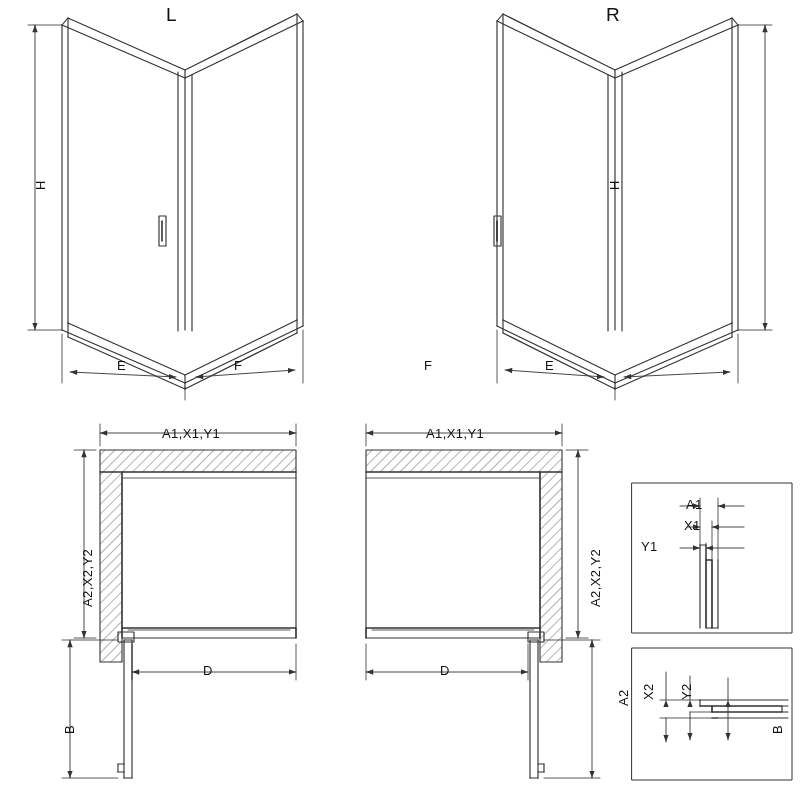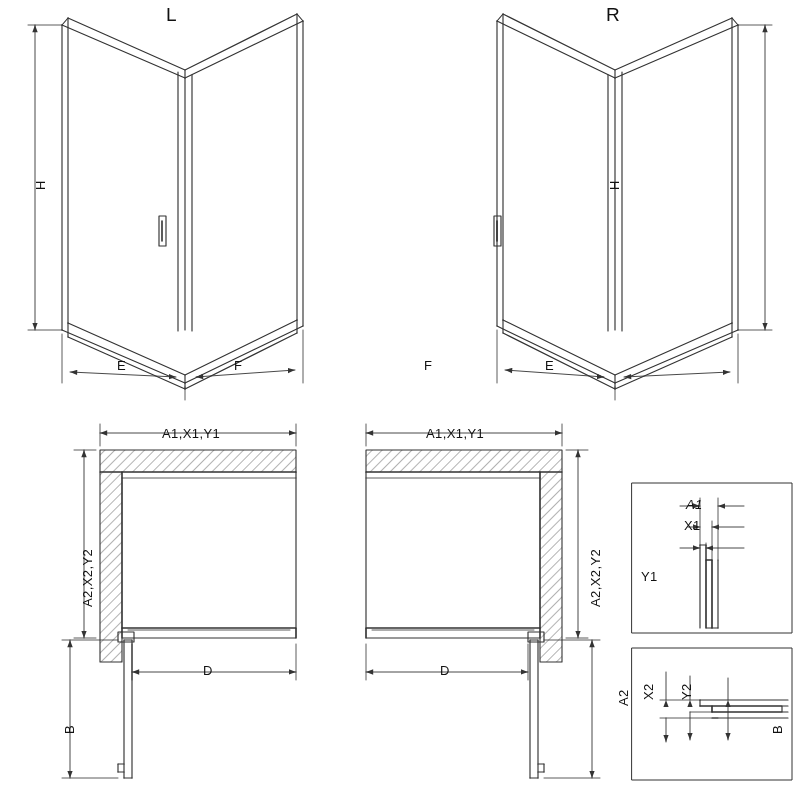--- a/index.html
+++ b/index.html
@@ -237,21 +237,21 @@
 
   <div class="lbl vert" style="left:80px;top:607px;">A2,X2,Y2</div>
   <div class="lbl vert" style="left:588px;top:607px;">A2,X2,Y2</div>
 
   <div class="lbl" style="left:203px;top:663px;">D</div>
   <div class="lbl" style="left:440px;top:663px;">D</div>
 
   <div class="lbl vert" style="left:62px;top:734px;">B</div>
   <div class="lbl vert" style="left:770px;top:734px;">B</div>
 
-  <div class="lbl" style="left:686px;top:497px;font-style:italic;">A1</div>
+  <div class="lbl" style="left:686px;top:497px;">A1</div>
   <div class="lbl" style="left:684px;top:518px;">X1</div>
-  <div class="lbl" style="left:641px;top:569px;">Y1</div>
+  <div class="lbl" style="left:641px;top:539px;">Y1</div>
 
   <div class="lbl vert" style="left:616px;top:706px;">A2</div>
   <div class="lbl vert" style="left:641px;top:700px;">X2</div>
   <div class="lbl vert" style="left:679px;top:700px;">Y2</div>
 
 </div>
 
 </body></html>

